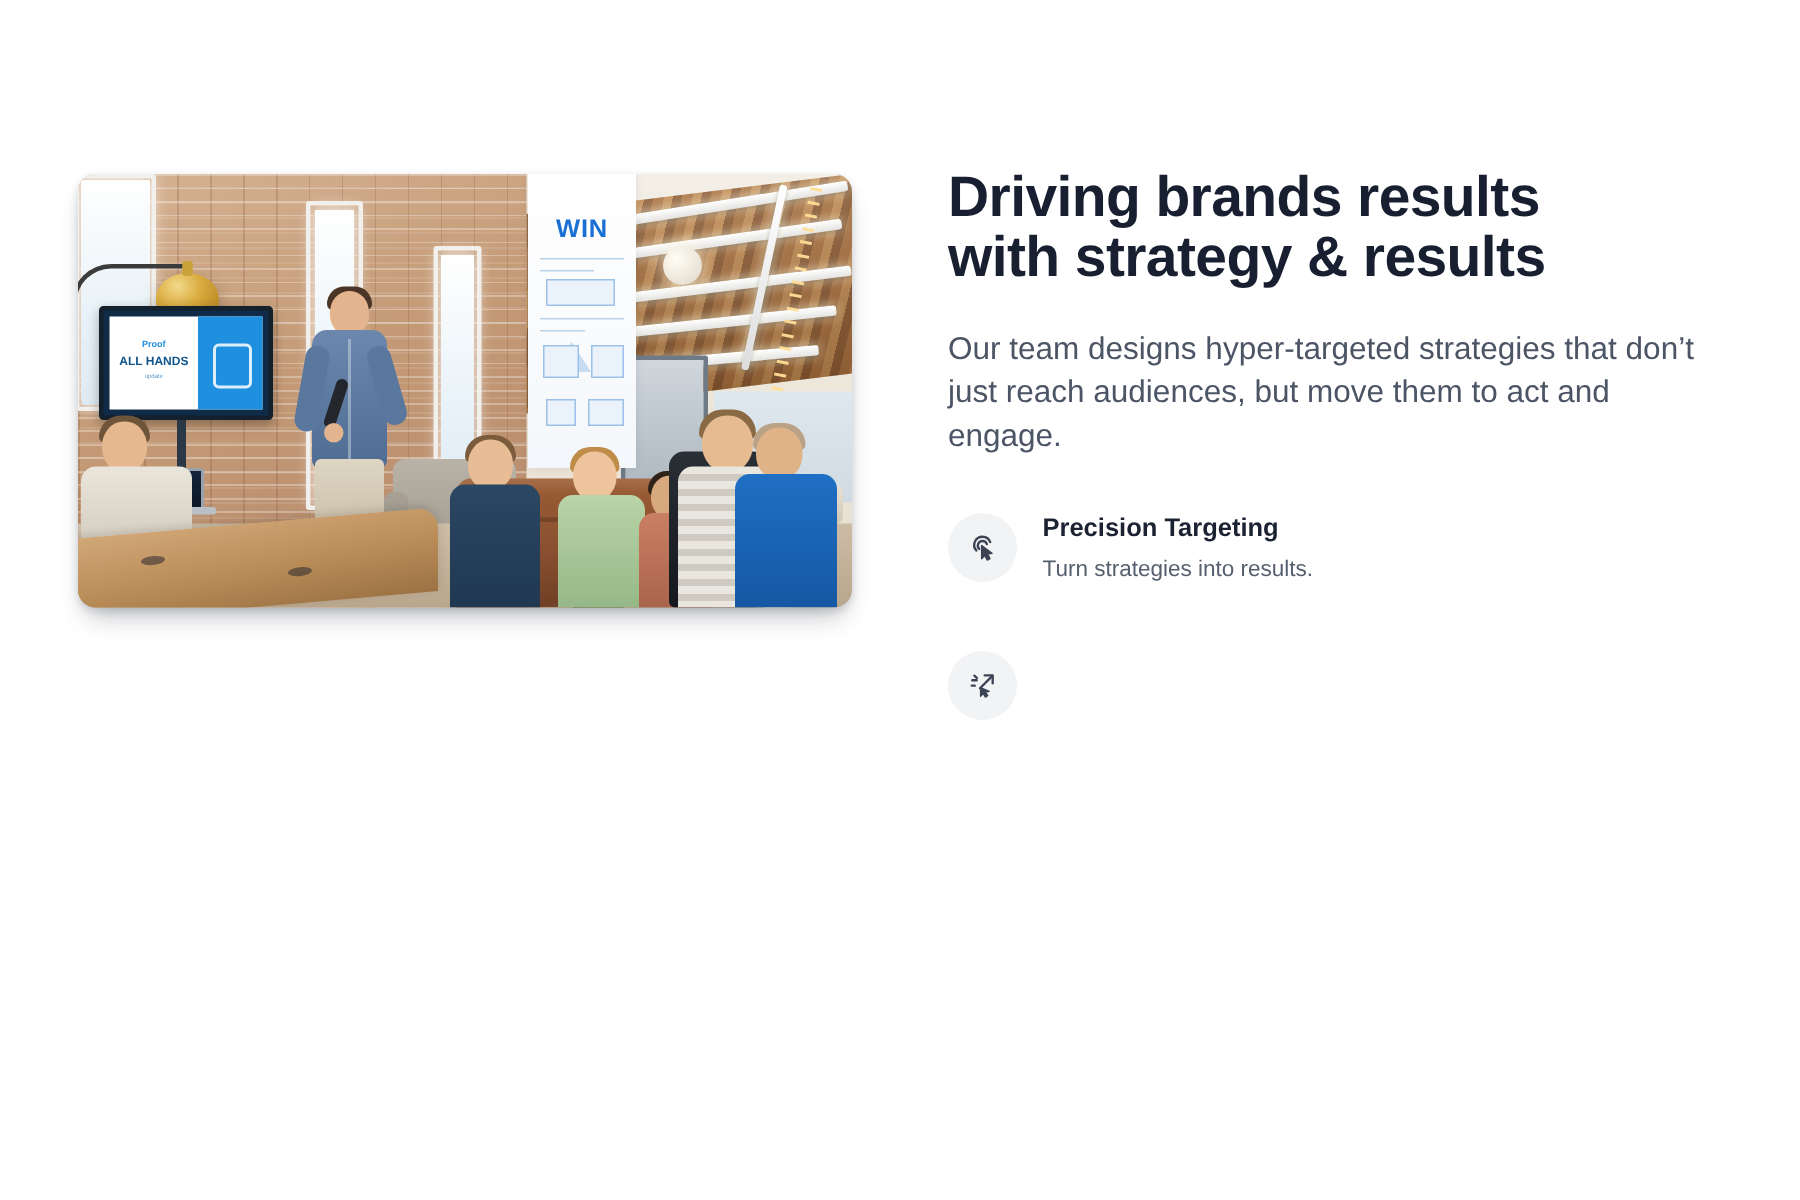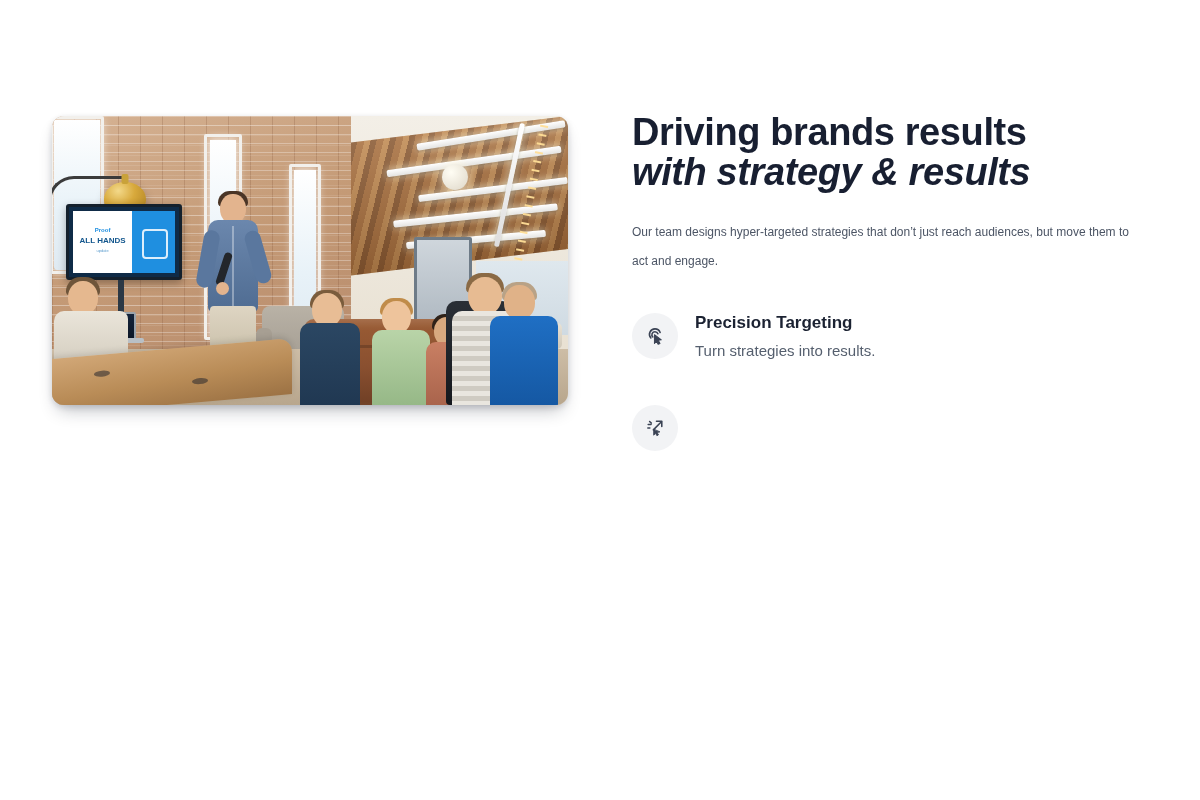--- a/index.html
+++ b/index.html
@@ -362,25 +362,25 @@
   .content{
     position:absolute; left:632px; top:112px; width:520px;
   }
   .headline{
     font-size: 38px;
     line-height: 40px;
     font-weight: 700;
     letter-spacing: -.4px;
     color: #181f31;
   }
-  .headline .l2{ display:block;font-style:italic; }
+  .headline .l2{ display:block; }
 
   .lede{
     margin-top: 26px;
-    font-size: 12px;
+    font-size: 21px;
     line-height: 29px;
     color: #4c5565;
     max-width: 516px;
   }
 
   .features{ margin-top: 35px; }
   .feature{
     display:flex;
     align-items:flex-start;
     gap: 17px;
@@ -436,20 +436,33 @@
         <div class="doorway"></div>
       </div>
 
       <div class="win w1"></div>
       <div class="win-frame f1"></div>
       <div class="win w2"></div>
       <div class="win-frame f2"></div>
       <div class="win w3"></div>
       <div class="win-frame f3"></div>
 
+      <div class="poster">
+        <div class="win-word">WIN</div>
+        <div class="sketch s1"></div>
+        <div class="sketch s2"></div>
+        <div class="box bx1"></div>
+        <div class="sketch s3"></div>
+        <div class="sketch s4"></div>
+        <div class="tri"></div>
+        <div class="box bx2"></div>
+        <div class="box bx3"></div>
+        <div class="box bx4"></div>
+        <div class="box bx5"></div>
+      </div>
 
       <div class="pendant-arm"></div>
       <div class="pendant"></div>
 
       <div class="tv">
         <div class="slide">
           <div class="slide-l">
             <div class="t1">Proof</div>
             <div class="t2">ALL HANDS</div>
             <div class="t3">update</div>

